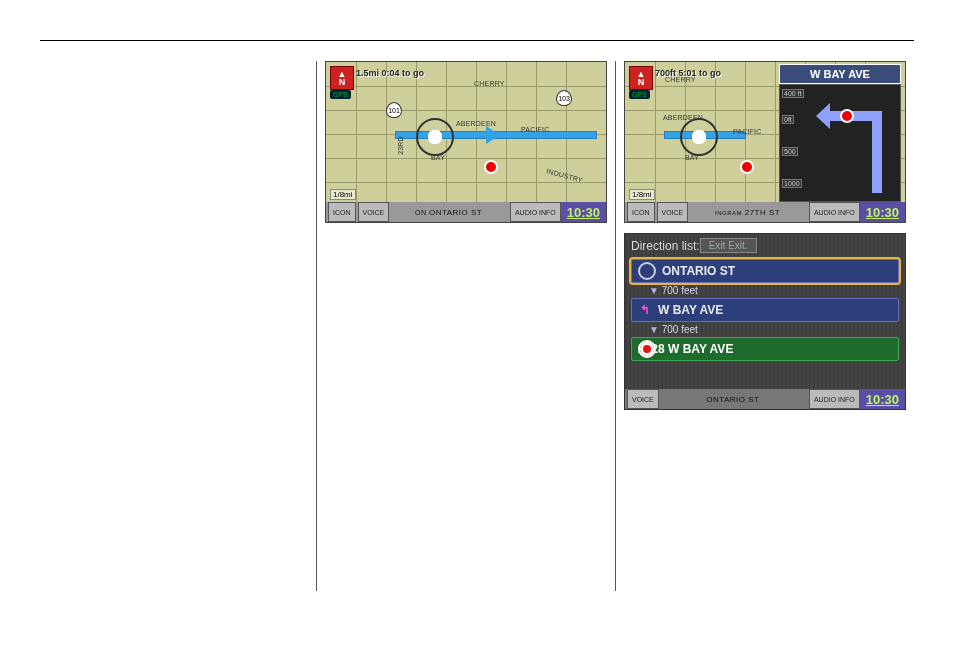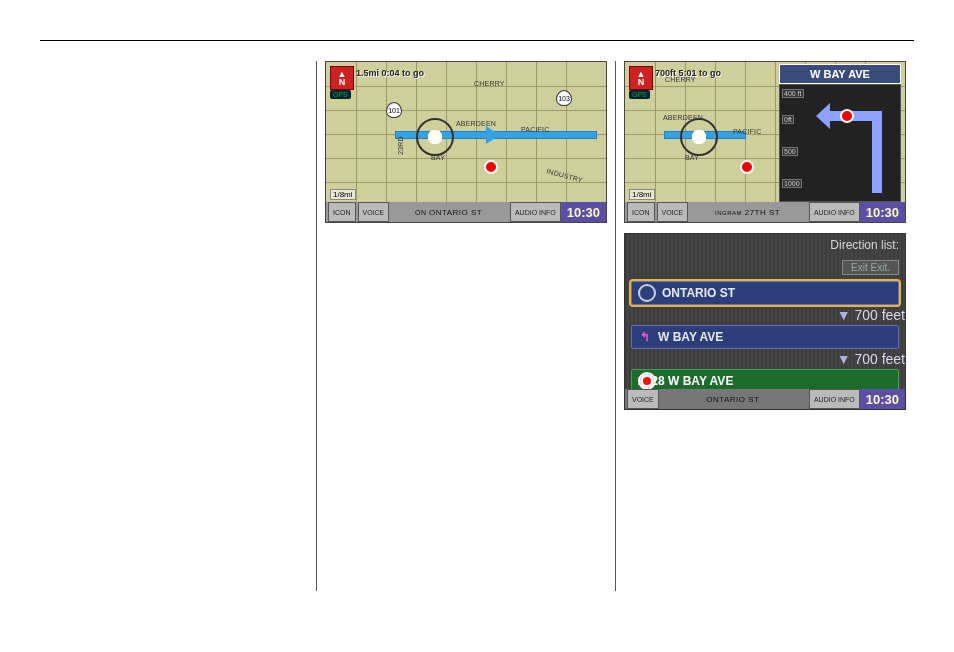--- a/index.html
+++ b/index.html
@@ -77,21 +77,21 @@
   }
   .gps { position:absolute; top:28px; left:4px; font-size:7px; color:#0a3; background:#023; padding:1px 3px; border-radius:2px;}
   .togo { position:absolute; top:6px; left:30px; font-size:9px; color:#222; font-weight:bold; text-shadow:1px 1px 0 #fff;}
   .scale { position:absolute; bottom:22px; left:4px; font-size:8px; background:#e8e8d0;border:1px solid #888;padding:0 2px;}
   .bbar {
     position:absolute; bottom:0; left:0; right:0; height:20px;
     background:#999; display:flex; align-items:center;
   }
   .bbtn { height:18px; background:#bbb; border:1px solid #555; font-size:7px; display:flex;align-items:center;justify-content:center; padding:0 4px; margin-left:2px; color:#222;}
   .bstreet { flex:1; text-align:center; font-size:8px; color:#111; letter-spacing:0.5px;}
-  .clock { height:20px; background:#5a4fa5; color:#fef9c3; font-size:13px; font-weight:bold; padding:0 6px; display:flex;align-items:center;}
+  .clock { height:20px; background:#5a4fa5; color:#bef264; font-size:13px; font-weight:bold; padding:0 6px; display:flex;align-items:center;text-decoration:underline;}
   .shield { position:absolute; width:14px;height:14px;border-radius:50% 50% 50% 50%/60% 60% 40% 40%; background:#fff;border:1px solid #333;font-size:7px;display:flex;align-items:center;justify-content:center;}
 
   
   .arrowpanel {
     position:absolute; top:22px; right:4px; width:120px; height:116px;
     background:#222; border:1px solid #555;
   }
   .apscale { position:absolute; left:2px; top:0; bottom:0; width:28px; color:#ccc; font-size:7px;}
   .apscale div { position:absolute; left:0; background:#333;border:1px solid #777; padding:0 1px;}
   .aparrow { position:absolute; right:8px; top:18px; width:70px; height:90px;}
@@ -100,27 +100,27 @@
   .aparrow .head { position:absolute; left:-6px; top:0; width:0;height:0;border-right:14px solid #8fa1ff;border-top:13px solid transparent;border-bottom:13px solid transparent;}
   .streetbanner { position:absolute; top:2px; right:4px; width:120px; height:18px; background:#3a4d7a; color:#fff; font-size:11px; font-weight:bold; display:flex;align-items:center;justify-content:center; border:1px solid #fff;}
 
   
   .dirlist {
     width:280px; height:175px; border:1px solid #333;
     background: repeating-linear-gradient(90deg,#3d3d3d 0 2px,#454545 2px 4px);
     position:relative; color:#d7d7d7;
     font-family:"Arial Narrow",Arial,sans-serif;
   }
-  .dl-head { display:flex; align-items:flex-end; gap:8px; padding:4px 6px; font-size:12px;flex-direction:column;}
+  .dl-head { display:flex; align-items:flex-end; padding:4px 6px; font-size:12px;}
   .dl-head .exit { background:#555;border:1px solid #888;padding:1px 8px;font-size:10px;color:#9aa;}
   .dl-item { margin:2px 6px; height:22px; display:flex; align-items:center; padding:0 6px; font-size:12px; font-weight:bold; border-radius:2px;}
   .dl-item.blue { background:#2c3f7a; color:#e7e7ee; border:1px solid #6b6bb8;}
   .dl-item.blue.hl { outline:2px solid #e8b63a;}
   .dl-item.green { background:#1e6b2e; color:#fff; border:1px solid #3aa64e;}
-  .dl-dist { margin:0 0 2px 24px; font-size:14px; color:#d7d7ee;text-align:right;}
+  .dl-dist { margin:0 0 2px 24px; font-size:10px; color:#d7d7ee;}
   .dl-dist::before { content:"▼ "; color:#b0b0e0;}
   .dl-icon { width:14px;height:14px;margin-right:6px;display:inline-flex;align-items:center;justify-content:center;}
   .dl-icon.circ { border:2px solid #ccd; border-radius:50%;}
   .dl-icon.turn { color:#ff4dd8;}
   .dl-icon.dest { background:#e11;border-radius:50%; box-shadow:inset 0 0 0 3px #fff;}
   .dl-bbar { position:absolute; bottom:0; left:0; right:0; height:20px; background:#777; display:flex; align-items:center;}
 </style>
 </head>
 <body>
 

